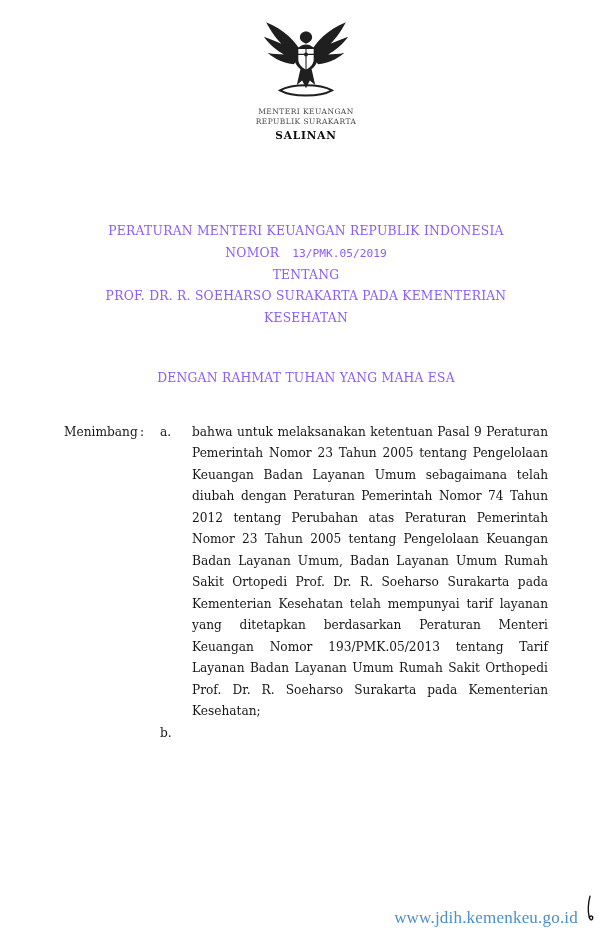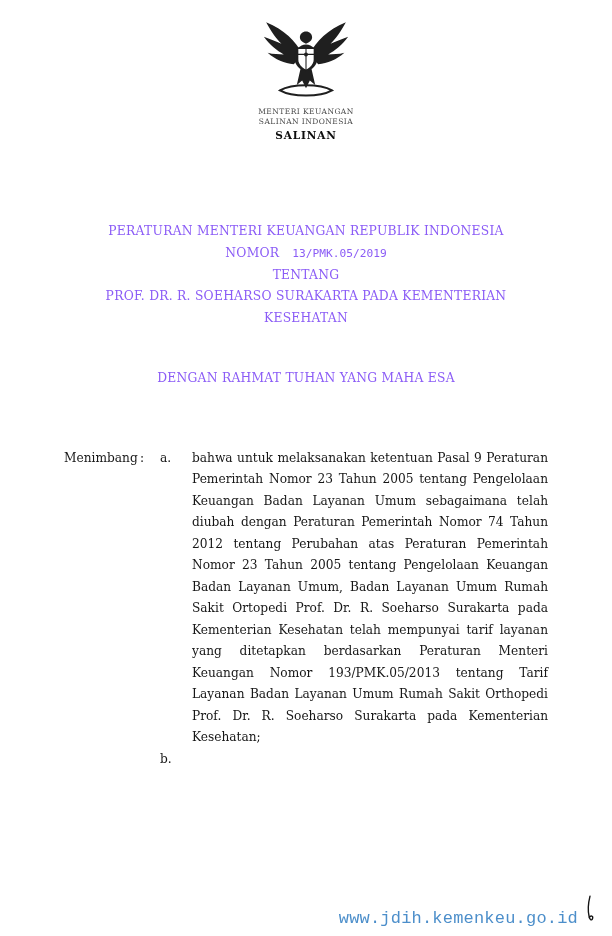--- a/index.html
+++ b/index.html
@@ -21,37 +21,37 @@
 
   
   .doc { position:absolute; left:64px; top:221px; width:484px; }
   .t-line { text-align:center; font-size:12.3px; line-height:21.8px; letter-spacing:0.25px; color:#8b5cf6; }
   .mono { font-family:"DejaVu Sans Mono","Liberation Mono",monospace; font-size:11.2px; letter-spacing:0; margin-left:13px; }
   .invocation { margin-top:38px; }
   .authority { margin-top:24px; }
 
   
   .considerations {
-    margin-top:58px;
+    margin-top:32px;
     display:grid;
     grid-template-columns:76px 20px 32px 1fr;
     font-size:12.2px;
     line-height:21.5px;
     color:#171717;
   }
   .c-label, .c-colon, .c-marker { text-align:left; }
   .hang-text { text-align:justify; }
   .hang-text.continued { text-align-last:justify; }
 
   
   .watermark {
     position:absolute;
     right:34px;
     bottom:8px;
-    font-family:Liberation Mono, monospace;
+    font-family:Liberation Serif, serif;
     font-size:17px;
     letter-spacing:0.2px;
     opacity:0.92;
   }
   .pen-mark { position:absolute; right:16px; bottom:12px; }
 </style>
 </head>
 <body>
 
 <div class="page">
@@ -71,21 +71,21 @@
         <path d="M53 68 L48 90 L55 84 L60 94 L65 84 L72 90 L67 68 Z"></path>
       </g>
 
       <path d="M49 42 h22 v15 c0 9 -11 14 -11 14 s-11 -5 -11 -14 z" fill="#ffffff" stroke="#1f1f1f" stroke-width="2"></path>
       <path d="M49 50 h22 M60 42 v29" stroke="#1f1f1f" stroke-width="1.4" fill="none"></path>
       <circle cx="60" cy="50" r="2.6" fill="#1f1f1f"></circle>
 
       <path d="M26 97 C42 88 78 88 94 97 C78 106 42 106 26 97 Z" fill="none" stroke="#1f1f1f" stroke-width="2.6"></path>
     </svg>
     <div class="ministry-line first">MENTERI KEUANGAN</div>
-    <div class="ministry-line">SALINAN INDONESIA</div>
+    <div class="ministry-line">REPUBLIK SURAKARTA</div>
     <div class="salinan">SALINAN</div>
   </div>
 
   <div class="doc">
 
     <div class="t-line">PERATURAN MENTERI KEUANGAN REPUBLIK INDONESIA</div>
 
     <div class="t-line">
       <span>NOMOR</span><span class="mono">13/PMK.05/2019</span>
     </div>

